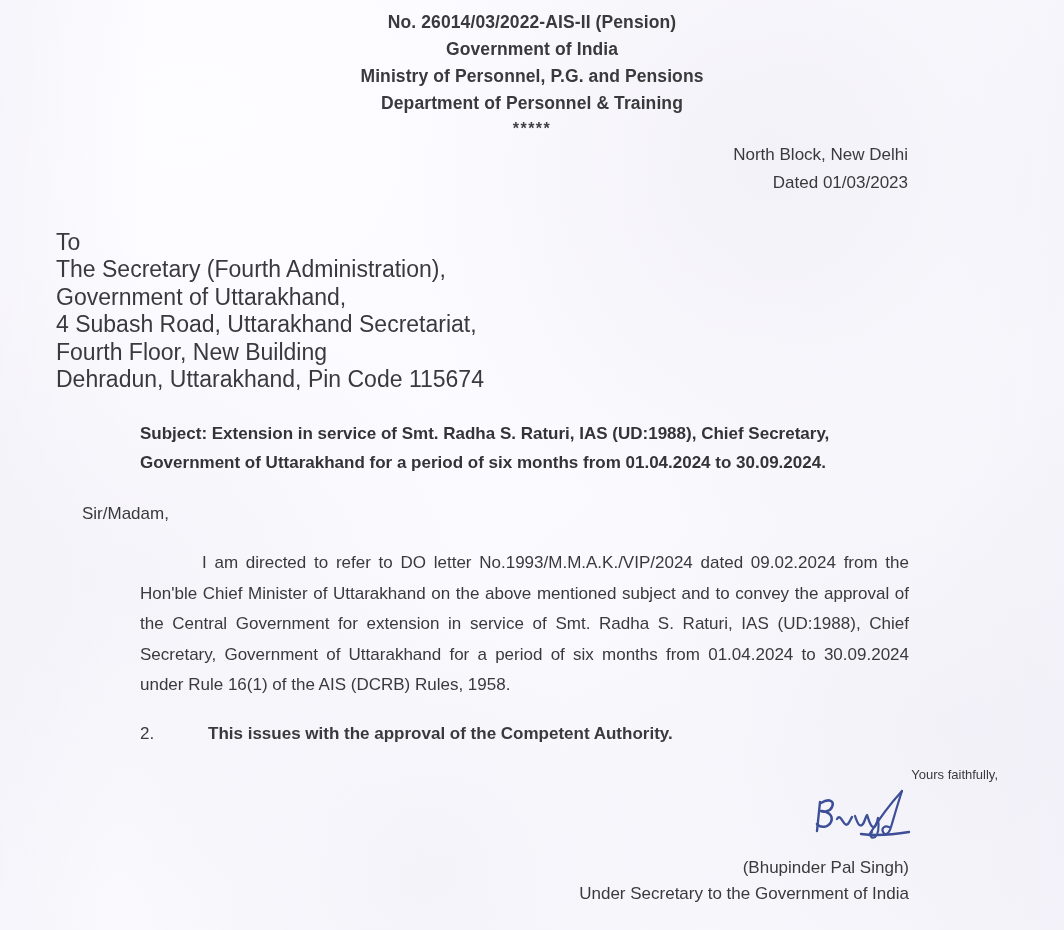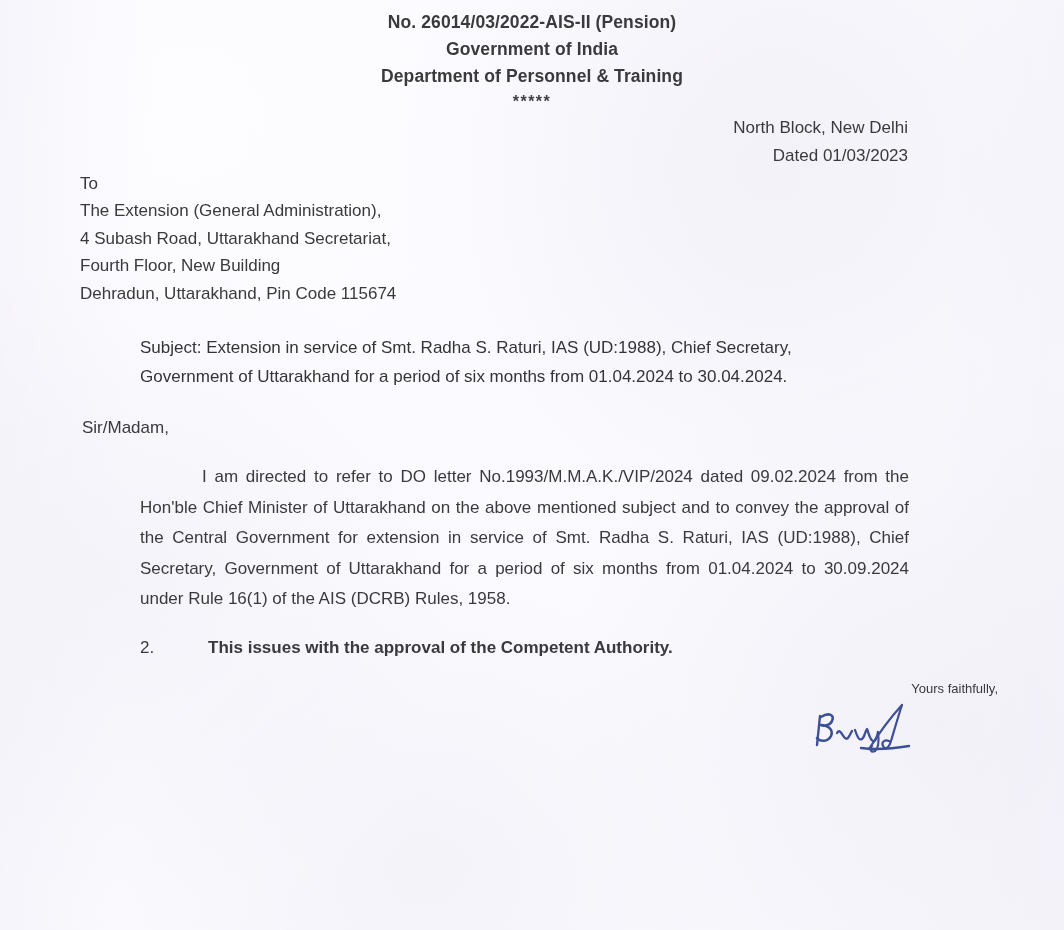--- a/index.html
+++ b/index.html
@@ -77,33 +77,34 @@
   .origin {
     padding-right: 156px;
     text-align: right;
     font-size: 17px;
     line-height: 28px;
     color: #3a3a3c;
   }
 
   
   .addressee {
-    padding-left: 80px;
-    font-size: 17px;
+    margin-top: 32px;
+    padding-left: 56px;
+    font-size: 23px;
     line-height: 27.4px;
     color: #3a3a3c;
   }
 
   
   .subject {
     margin-top: 26px;
     padding-left: 140px;
     padding-right: 111px;
     font-size: 17px;
-    font-weight: normal;
+    font-weight: bold;
     line-height: 29px;
     text-align: justify;
     text-align-last: left;
     color: #343436;
   }
   .subject .sub-l2 { display: block; }
 
   
   .salutation {
     margin-top: 25px;
@@ -174,40 +175,42 @@
 </style>
 </head>
 <body>
 
 <div class="page">
   <div class="content">
 
     <div class="letterhead">
       <div class="lh-line">No. 26014/03/2022-AIS-II (Pension)</div>
       <div class="lh-line">Government of India</div>
+      <div class="lh-line">Ministry of Personnel, P.G. and Pensions</div>
       <div class="lh-line">Department of Personnel &amp; Training</div>
       <div class="stars">*****</div>
     </div>
 
     <div class="origin">
       <div>North Block, New Delhi</div>
       <div>Dated   01/03/2023</div>
     </div>
 
     <div class="addressee">
       <div>To</div>
-      <div>The Extension (General Administration),</div>
+      <div>The Secretary (Fourth Administration),</div>
+      <div>Government of Uttarakhand,</div>
       <div>4 Subash Road, Uttarakhand Secretariat,</div>
       <div>Fourth Floor, New Building</div>
       <div>Dehradun, Uttarakhand, Pin Code 115674</div>
     </div>
 
     <div class="subject">
       <span>Subject: Extension in service of Smt. Radha S. Raturi, IAS (UD:1988), Chief Secretary,</span>
-      <span class="sub-l2">Government of Uttarakhand for a period of six months from 01.04.2024 to 30.04.2024.</span>
+      <span class="sub-l2">Government of Uttarakhand for a period of six months from 01.04.2024 to 30.09.2024.</span>
     </div>
 
     <div class="salutation">Sir/Madam,</div>
 
     <div class="body-para">I am directed to refer to DO letter No.1993/M.M.A.K./VIP/2024 dated 09.02.2024 from the Hon'ble Chief Minister of Uttarakhand on the above mentioned subject and to convey the approval of the Central Government for extension in service of Smt. Radha S. Raturi, IAS (UD:1988), Chief Secretary, Government of Uttarakhand for a period of six months from 01.04.2024 to 30.09.2024 under Rule 16(1) of the AIS (DCRB) Rules, 1958.</div>
 
     <div class="numbered-para">
       <span class="num">2.</span>
       <span class="txt">This issues with the approval of the Competent Authority.</span>
     </div>
@@ -228,15 +231,22 @@
           <path d="M79 29 C80 37, 80 45, 76 48 C72 50, 70 46, 73 43" stroke-width="2.2"></path>
 
           <path d="M70 46 C80 30, 92 14, 103 2" stroke-width="2.2"></path>
           <path d="M103 2 C99 14, 95 28, 92 38 C90 45, 86 47, 84 43 C82 39, 86 36, 90 38" stroke-width="2.2"></path>
 
           <path d="M62 45 C76 47, 92 46, 110 43" stroke-width="2.4"></path>
         </g>
       </svg>
     </div>
 
+    <div class="signoff">
+      <div>(Bhupinder Pal Singh)</div>
+      <div>Under Secretary to the Government of India</div>
+      <div class="phone-line">
+        
+      </div>
+    </div>
 
   </div>
 </div>
 
 </body></html>

